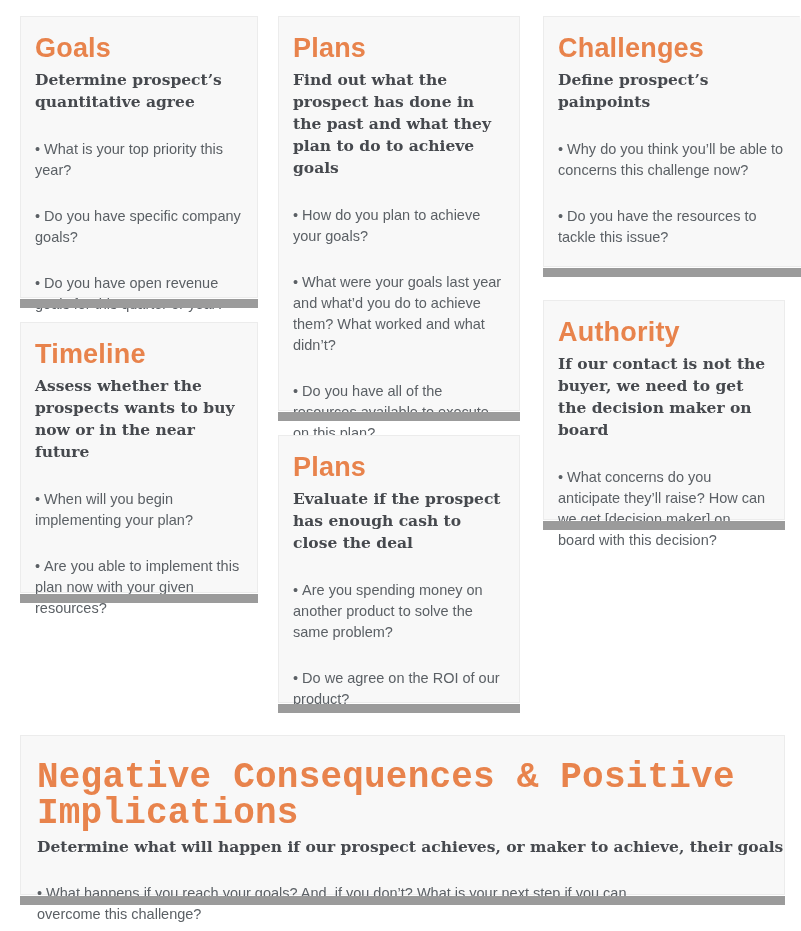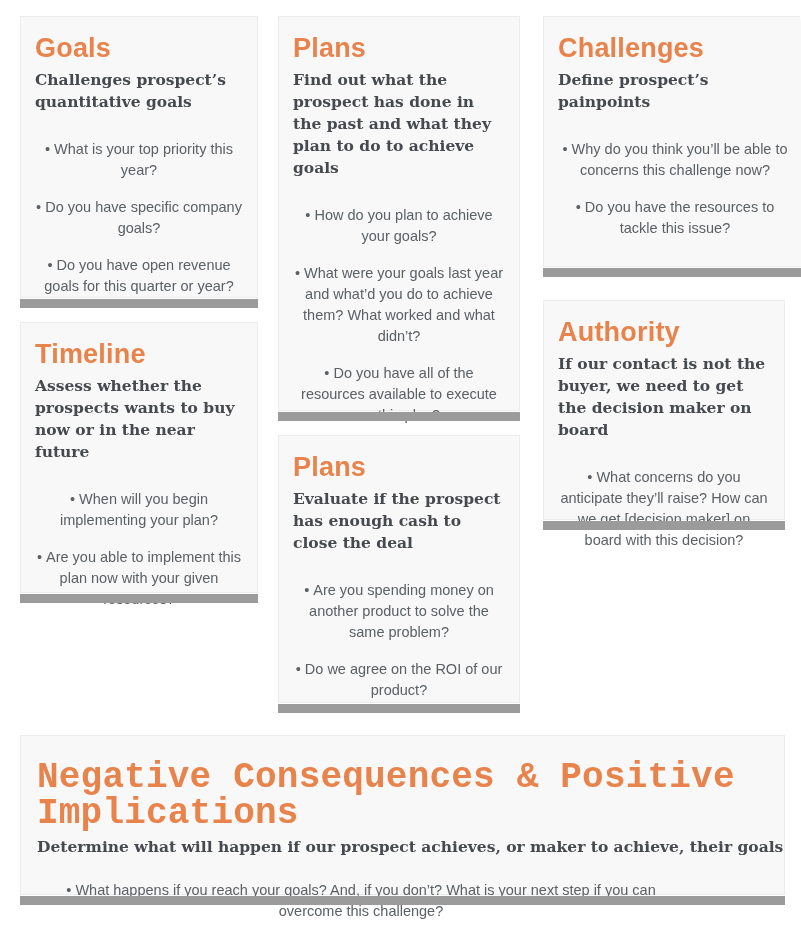--- a/index.html
+++ b/index.html
@@ -37,25 +37,24 @@
   }
   .card-subtitle {
     margin: 2px 0 26px 0;
     font-family: "DejaVu Serif", serif;
     font-weight: bold;
     font-size: 15.5px;
     line-height: 22px;
     color: #46494e;
   }
   .bullet {
-    margin: 16px 0;
+    margin: 25px 0;
     font-size: 14.5px;
     line-height: 21px;
     color: #5b6065;
-    text-align: center;
   }
   .bullet::before { content: "\2022\00a0"; }
   
   .card--goals        { left: 20px;  top: 16px;  width: 238px; height: 282px; }
   .card--plans        { left: 278px; top: 16px;  width: 242px; height: 395px; }
   .card--challenges   { left: 543px; top: 16px;  width: 264px; height: 251px; }
   .card--timeline     { left: 20px;  top: 322px; width: 238px; height: 271px; }
   .card--authority    { left: 543px; top: 300px; width: 242px; height: 220px; }
   .card--budget       { left: 278px; top: 435px; width: 242px; height: 268px; }
   .card--consequences { left: 20px;  top: 735px; width: 765px; height: 160px; padding-left: 16px; }
@@ -63,21 +62,21 @@
   .card--consequences .card-subtitle { margin-bottom: 22px; white-space: nowrap; }
   .card--consequences .bullet { max-width: 648px; }
 </style>
 </head>
 <body>
 
 <div class="board">
 
   <section class="card card--goals">
     <h2 class="card-title">Goals</h2>
-    <p class="card-subtitle">Challenges prospect’s quantitative goals</p>
+    <p class="card-subtitle">Determine prospect’s quantitative agree</p>
     <p class="bullet">What is your top priority this year?</p>
     <p class="bullet">Do you have specific company goals?</p>
     <p class="bullet">Do you have open revenue goals for this quarter or year?</p>
     <div class="shadow-bar"></div>
   </section>
 
   <section class="card card--plans">
     <h2 class="card-title">Plans</h2>
     <p class="card-subtitle">Find out what the prospect has done in the past and what they plan to do to achieve goals</p>
     <p class="bullet">How do you plan to achieve your goals?</p>

